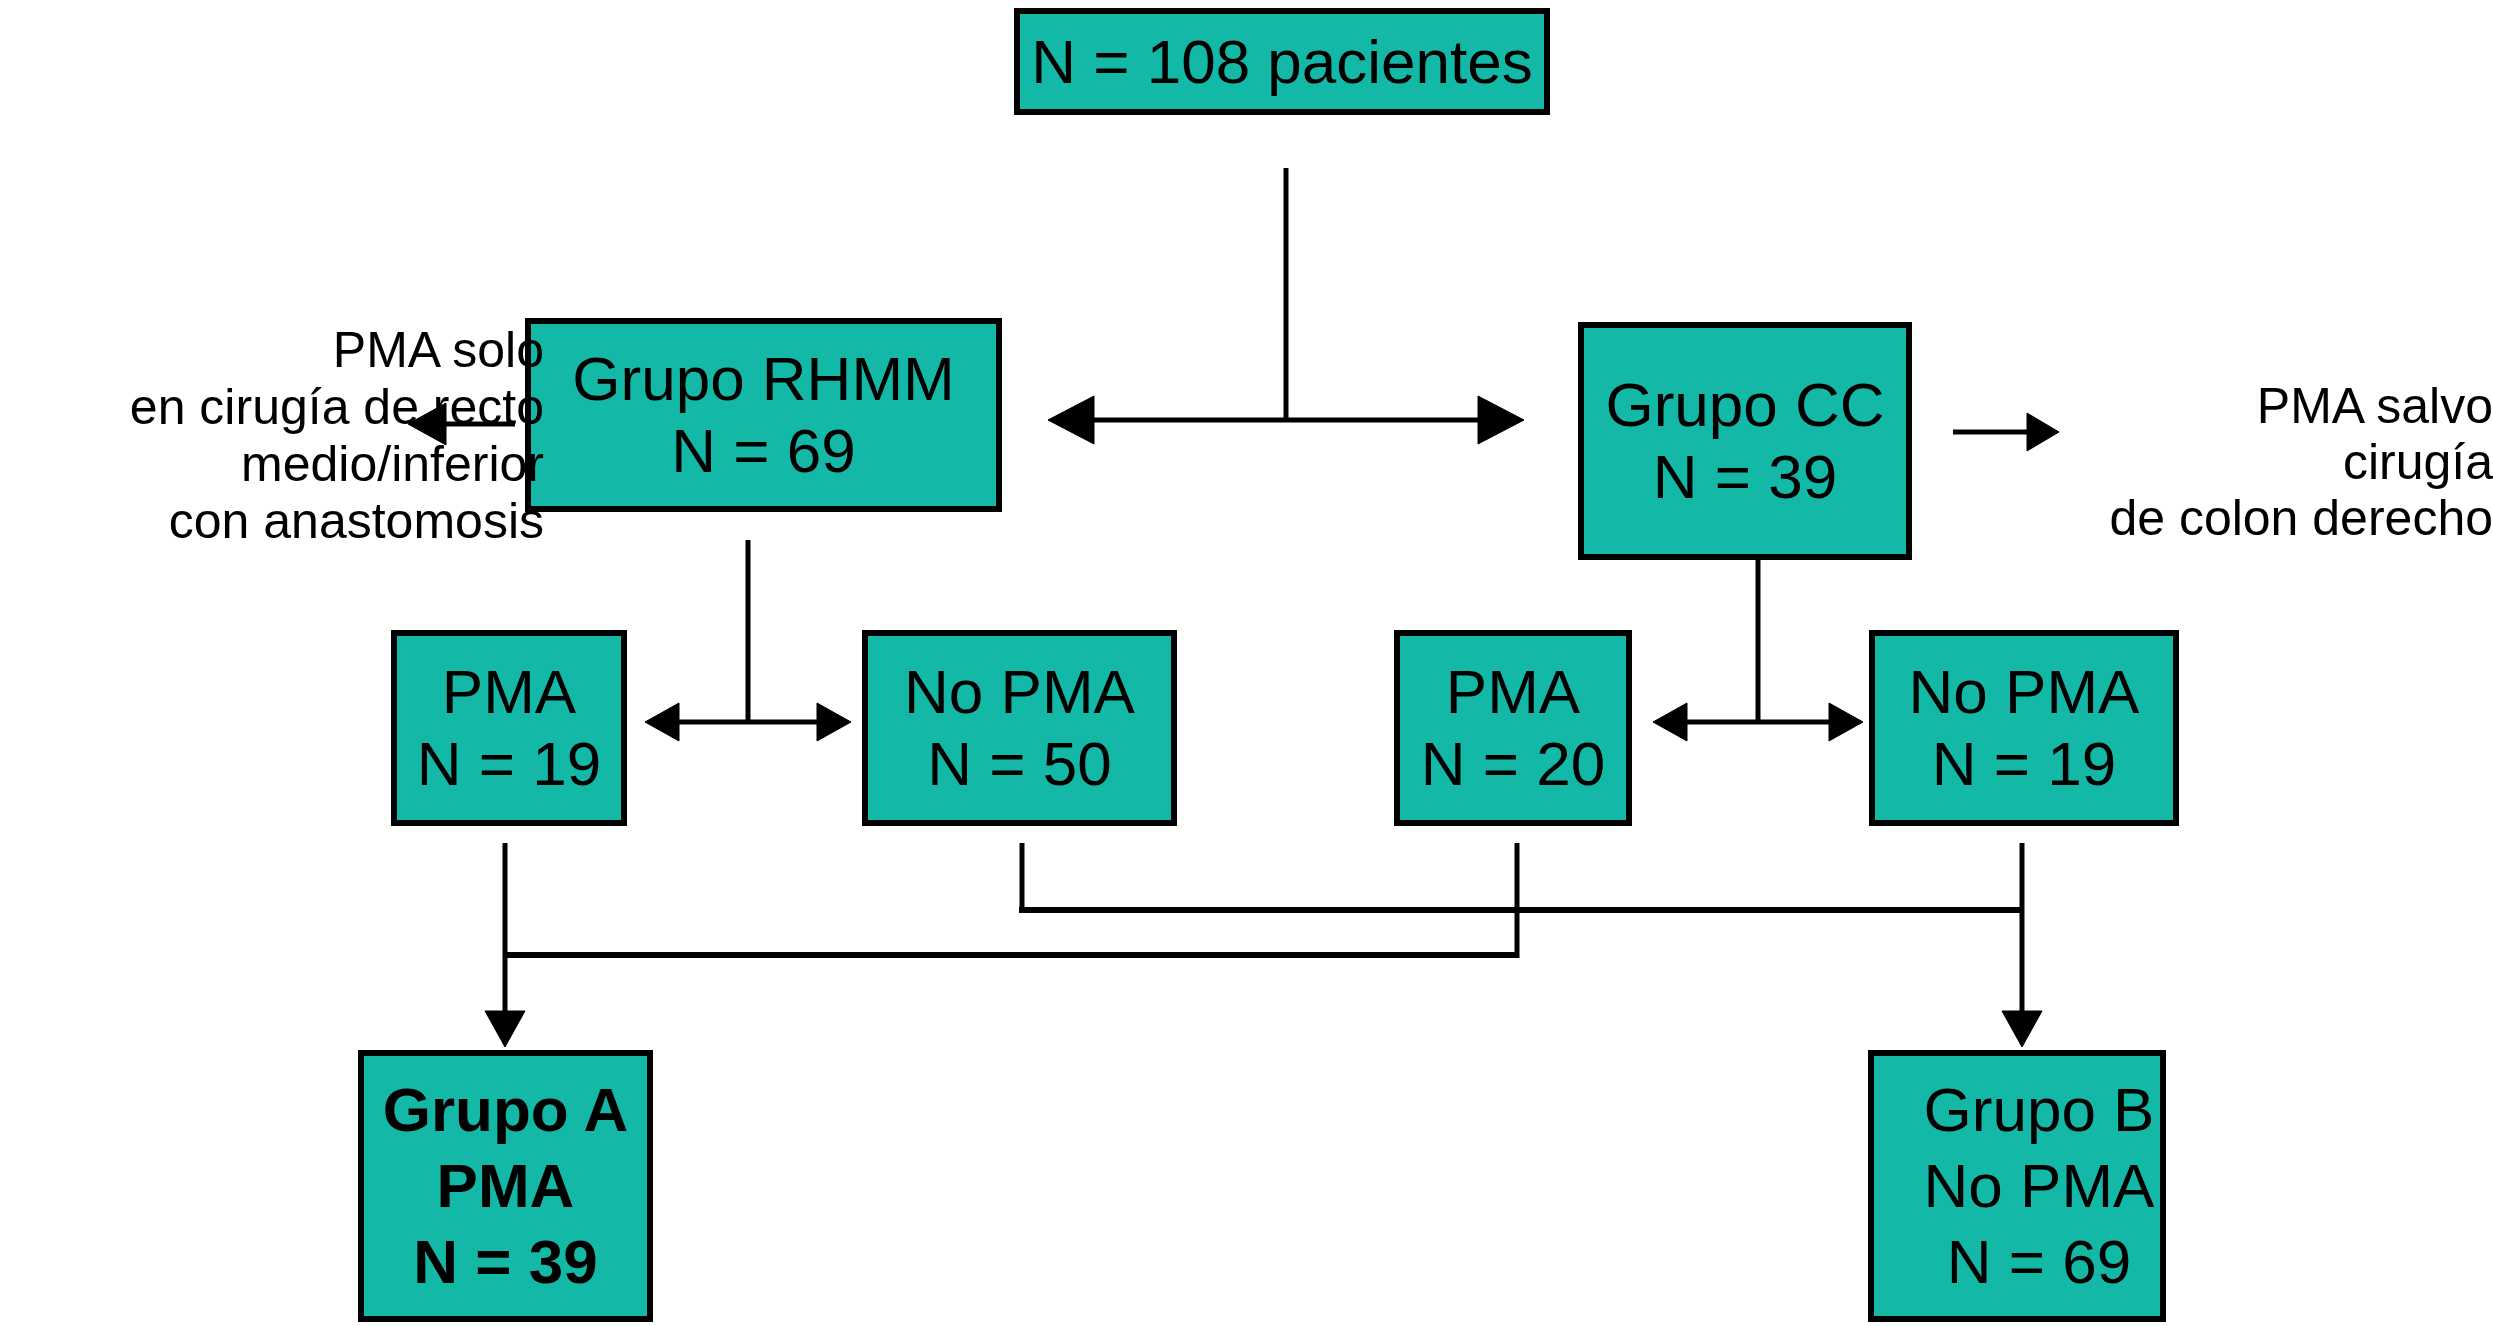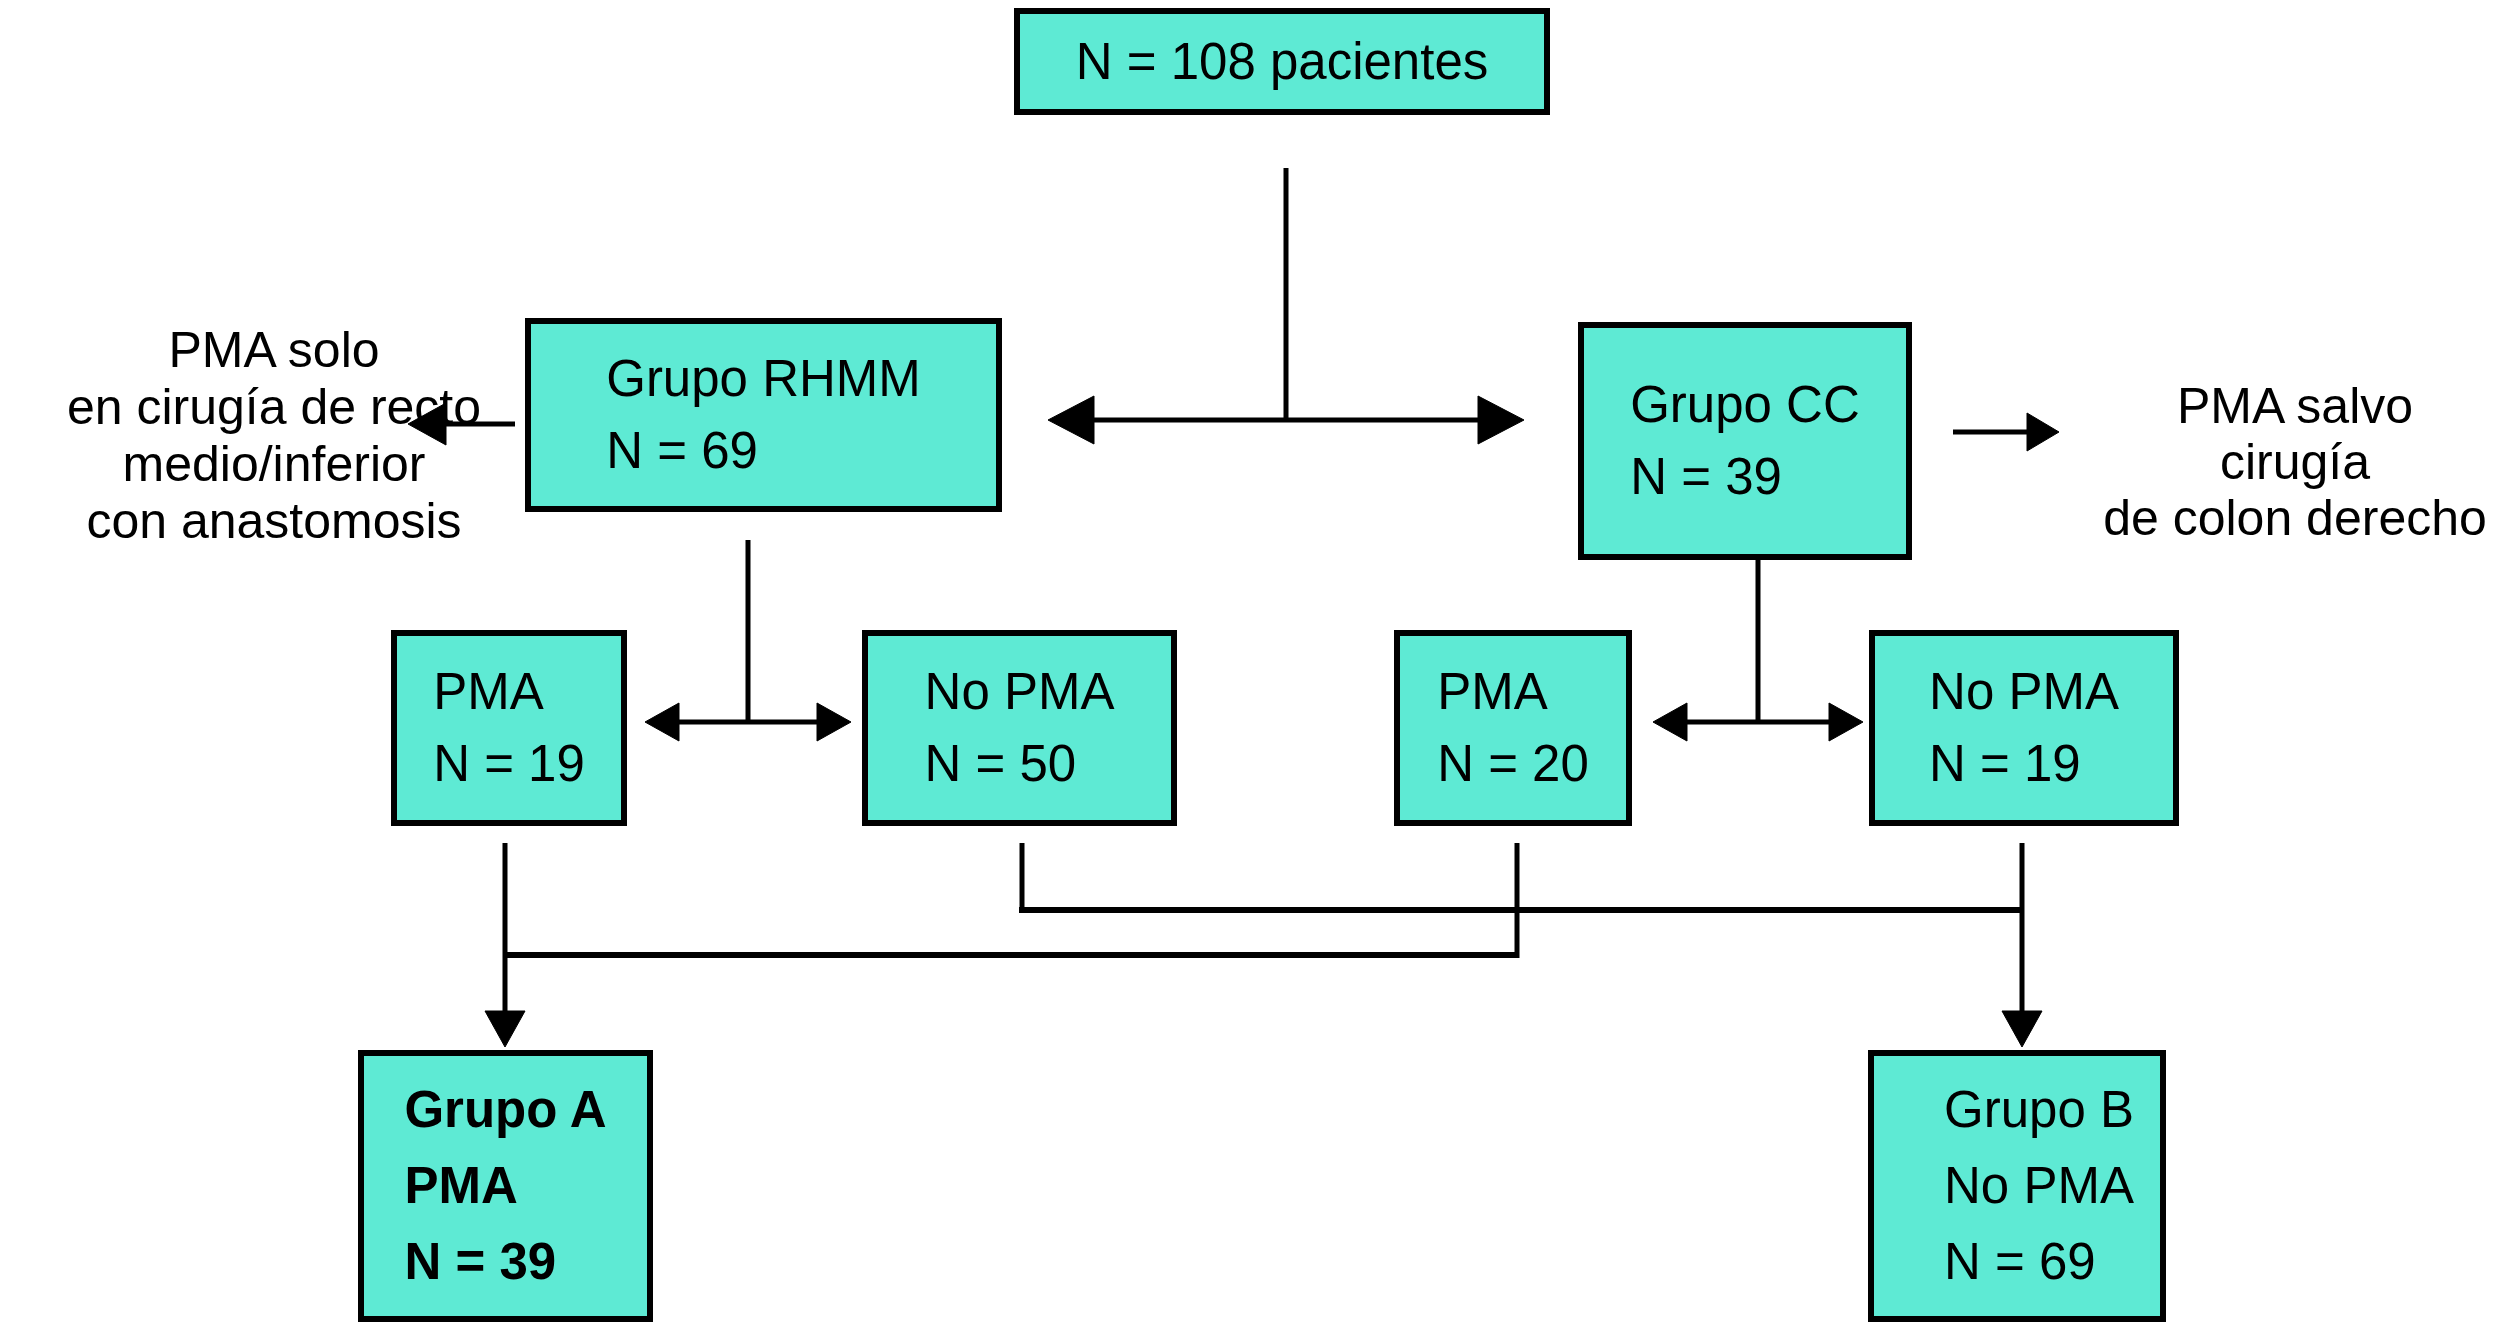--- a/index.html
+++ b/index.html
@@ -8,34 +8,35 @@
     width:2493px;height:1326px;
     background:#ffffff;
     font-family:"Liberation Sans", sans-serif;
     color:#000;
     overflow:hidden;
   }
   .node{
     position:absolute;
     box-sizing:border-box;
     border:6px solid #000;
-    background:#5eead4;
+    background:#14b8a6;
     display:flex;
     align-items:center;
     justify-content:center;
-    font-size:51px;
+    text-align:center;
+    font-size:62px;
     line-height:72px;
     white-space:pre-line;
   }
   .note{
     position:absolute;
     font-size:50px;
     line-height:57px;
     white-space:pre-line;
-    text-align:center;
+    text-align:right;
   }
   .edge-label{
     position:absolute;
     font-size:52px;
     line-height:58px;
     white-space:pre-line;
     text-align:center;
   }
   svg.edges{position:absolute;left:0;top:0;pointer-events:none;}
 </style>

